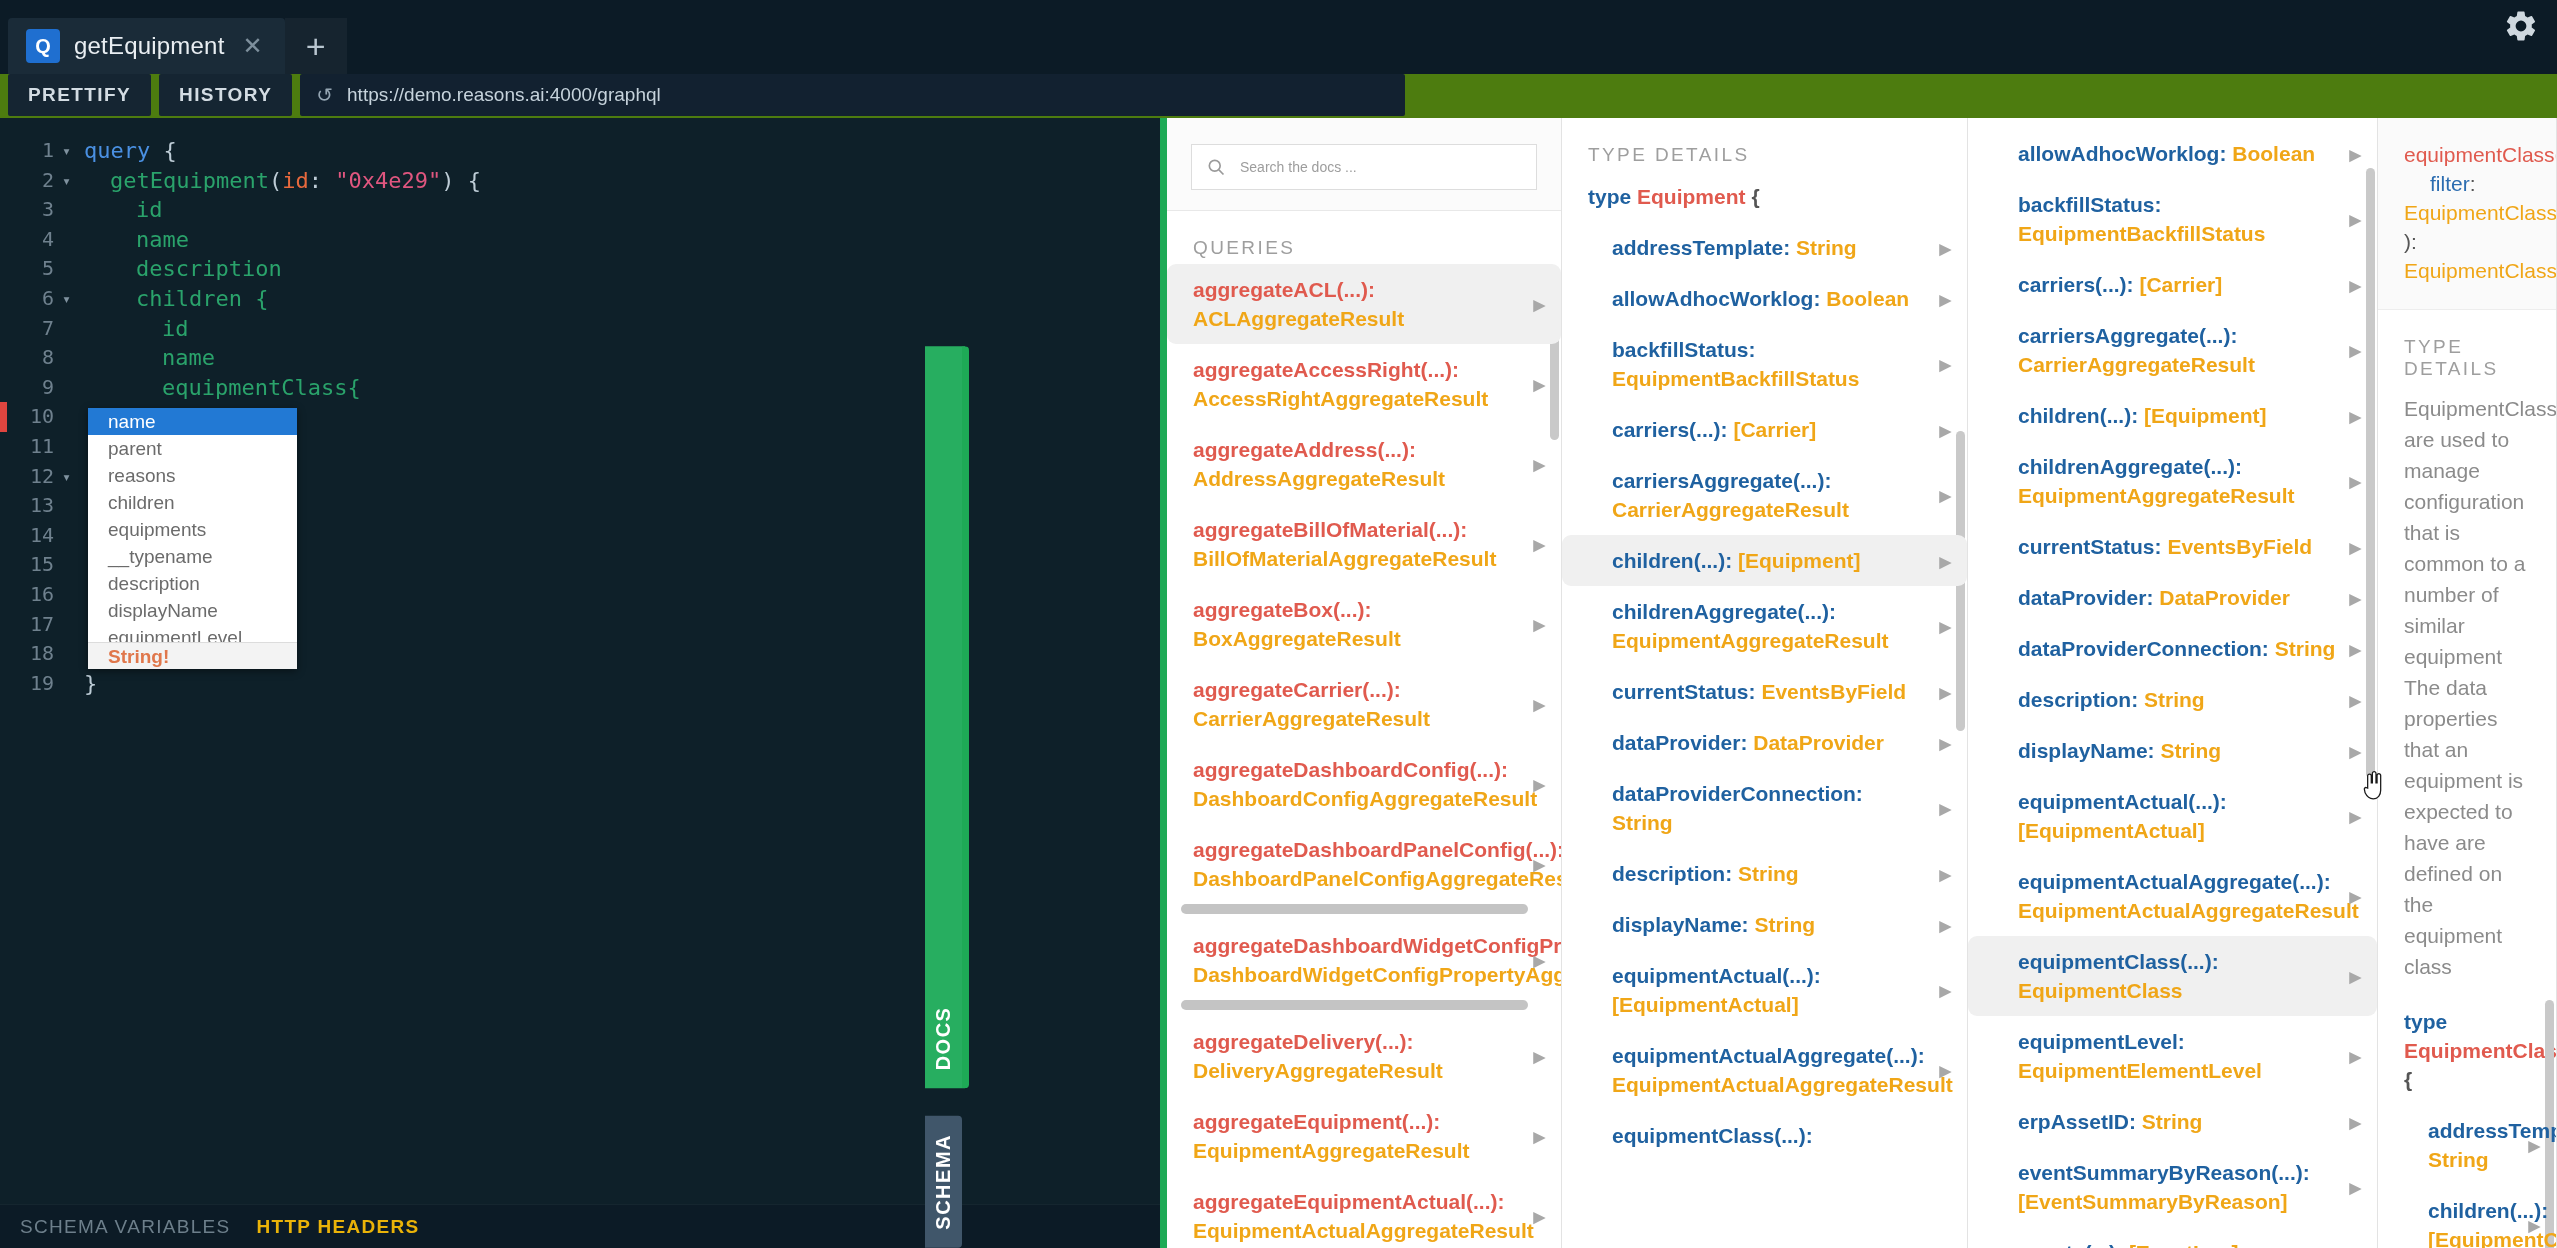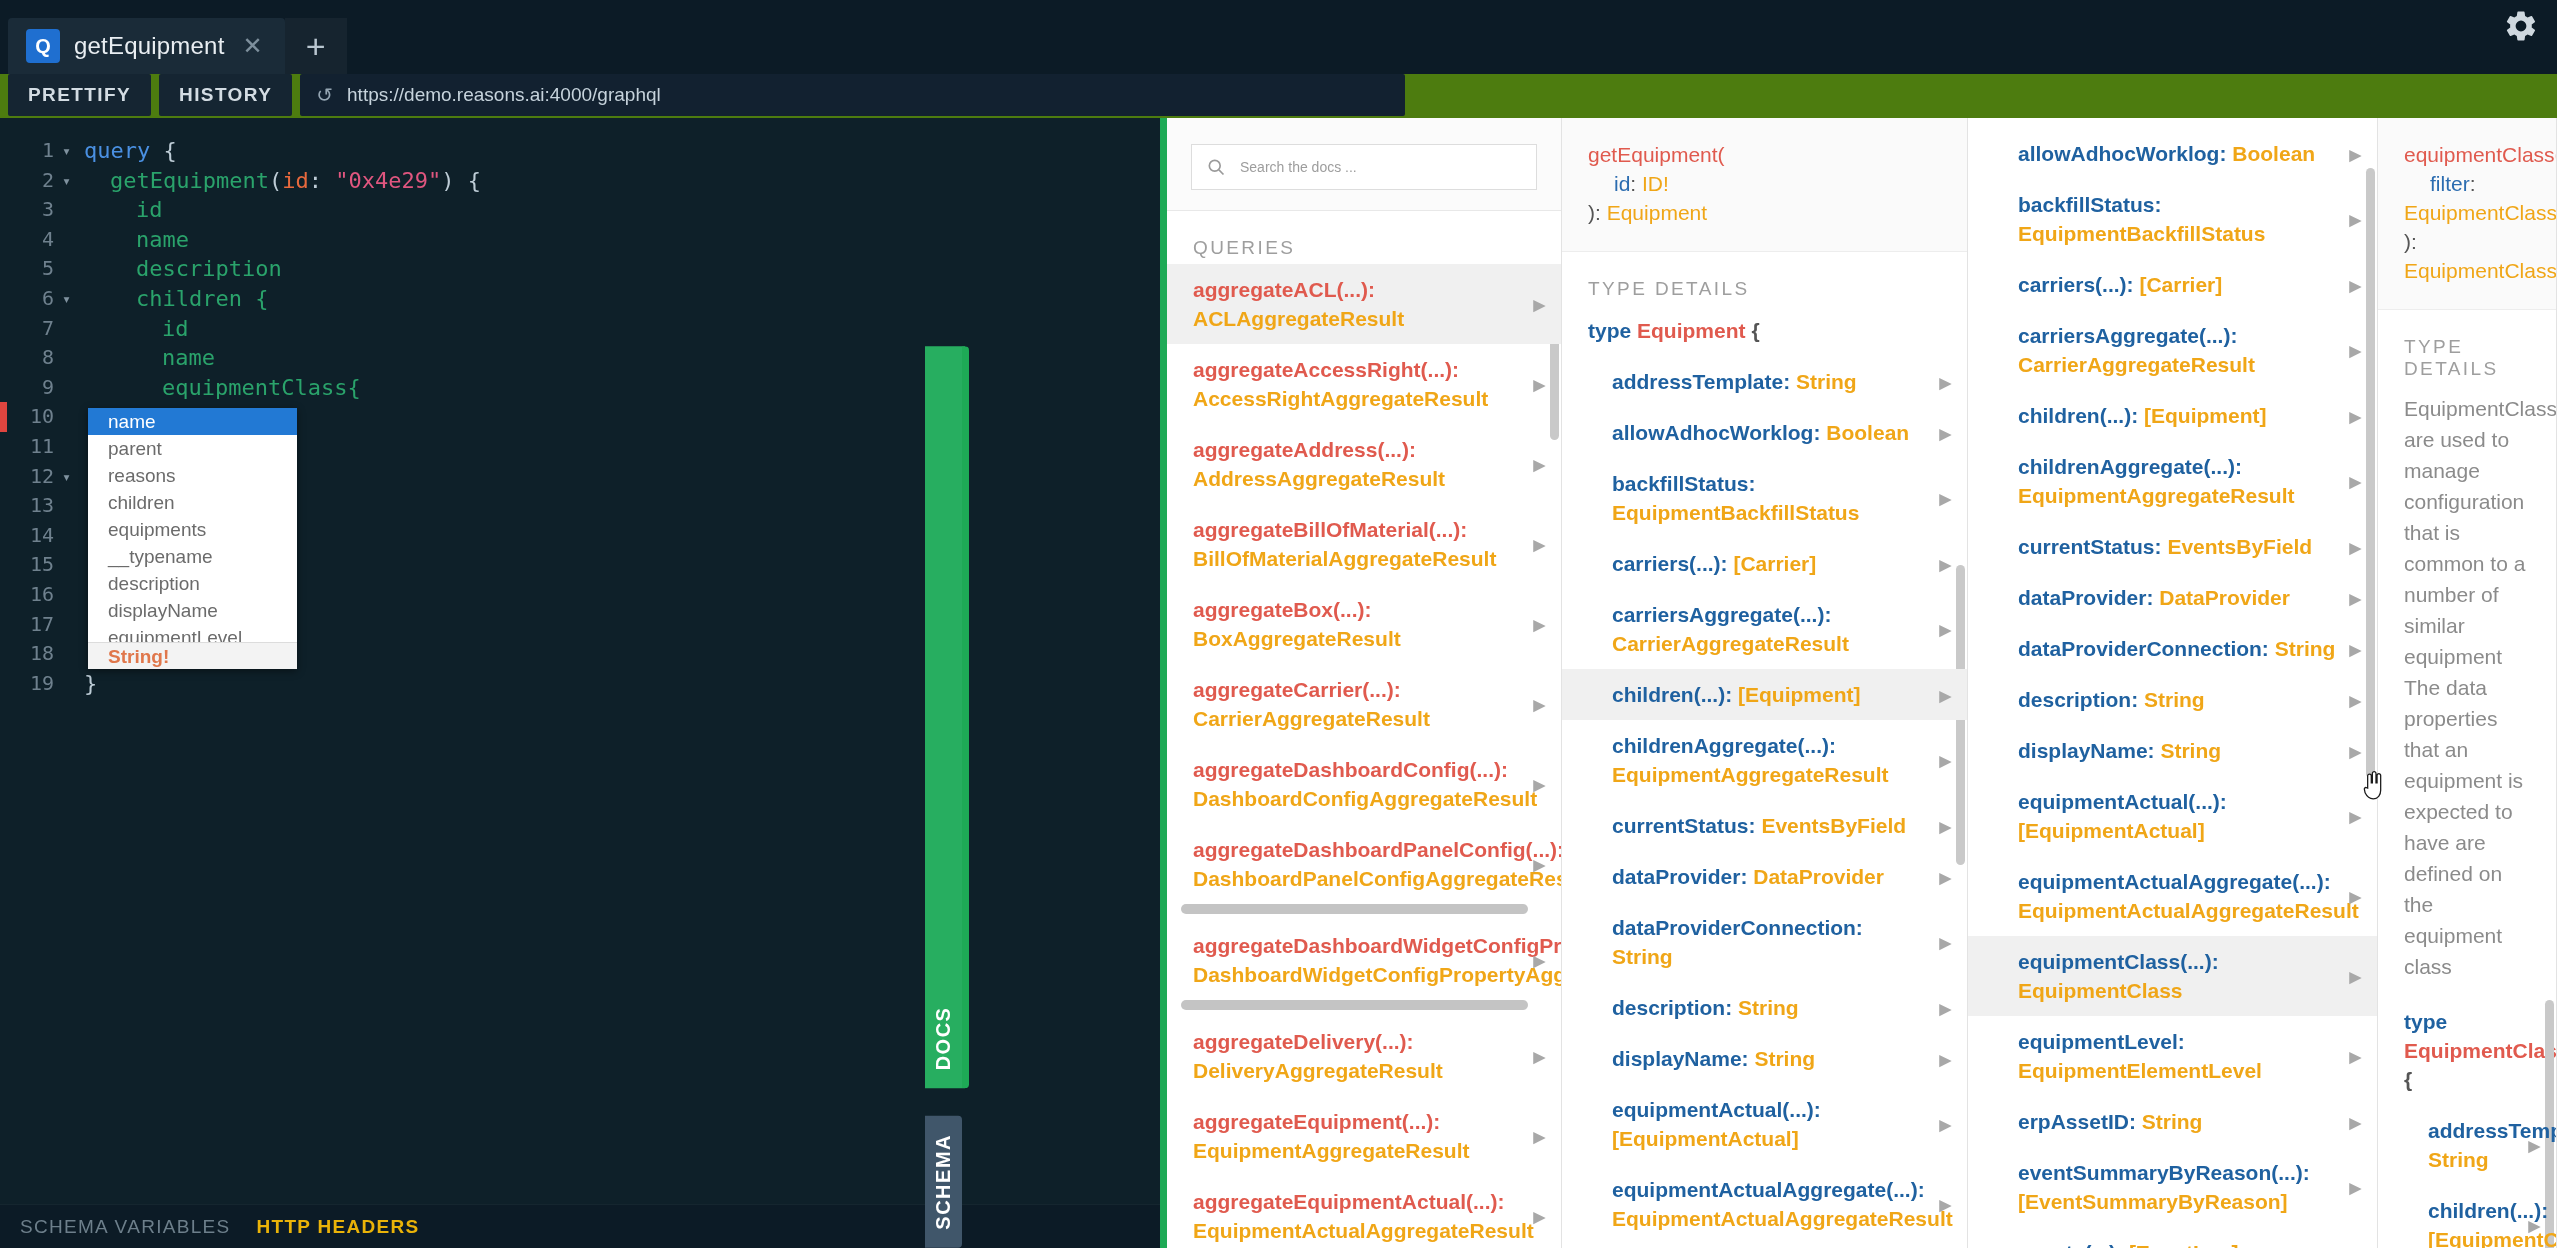--- a/index.html
+++ b/index.html
@@ -165,21 +165,21 @@
   .sec-title {
     padding: 26px 26px 5px 26px; color: #9e9e9e;
     font-size: 19px; letter-spacing: 2.4px; font-weight: 400;
   }
   .doc-scroll { flex: 1; overflow: hidden; position: relative; padding-bottom: 24px; font-weight: bold; }
 
   .doc-row {
     position: relative; padding: 11px 40px 11px 26px;
     font-size: 21px; line-height: 29px; cursor: pointer;
   }
-  .doc-row.hover { background: #f0f0f0; }
+  .doc-row.hover { background: #f0f0f0; border-radius: 9px; }
   .doc-row .caret {
     position: absolute; right: 16px; top: 50%; transform: translateY(-50%);
     color: #a8a8a8; font-size: 15px;
   }
   .indent { padding-left: 50px; }
 
   .qname  { color: #e05a4e; }
   .field  { color: #1f61a0; }
   .type   { color: #f0a617; }
   .plain  { color: #555555; }
@@ -310,25 +310,20 @@
             <div class="hscroll" style="position: relative; left: 0px; width: 88%; margin: 0px 0px 6px 14px;"></div>
             <div class="doc-row"><span class="qname">aggregateDashboardWidgetConfigPrope</span> <span class="type">DashboardWidgetConfigPropertyAggreg</span><span class="caret">▶</span></div>
             <div class="hscroll" style="position: relative; left: 0px; width: 88%; margin: 0px 0px 6px 14px;"></div>
             <div class="doc-row"><span class="qname">aggregateDelivery(...):</span> <span class="type">DeliveryAggregateResult</span><span class="caret">▶</span></div>
             <div class="doc-row"><span class="qname">aggregateEquipment(...):</span> <span class="type">EquipmentAggregateResult</span><span class="caret">▶</span></div>
             <div class="doc-row"><span class="qname">aggregateEquipmentActual(...):</span> <span class="type">EquipmentActualAggregateResult</span><span class="caret">▶</span></div>
           </div>
       </div>
 
       <div class="doccol c2">
-        <div class="sig-head">
-          <span class="qname">getEquipment(</span><br>
-          <span style="padding-left:26px" class="argn">id</span><span class="plain">: </span><span class="type">ID!</span><br>
-          <span class="plain">): </span><span class="type">Equipment</span>
-        </div>
         <div class="sec-title">TYPE DETAILS</div>
         <div class="doc-scroll" id="col2-rows">
           <div class="doc-row">
             <span class="kword">type</span>
             <span class="tname">Equipment</span>
             <span class="plain">{</span>
           </div>
           <div class="vscroll" style="top:260px;height:300px;"></div>
         <div class="doc-row indent"><span class="field">addressTemplate:</span> <span class="type">String</span><span class="caret">▶</span></div>
             <div class="doc-row indent"><span class="field">allowAdhocWorklog:</span> <span class="type">Boolean</span><span class="caret">▶</span></div>

